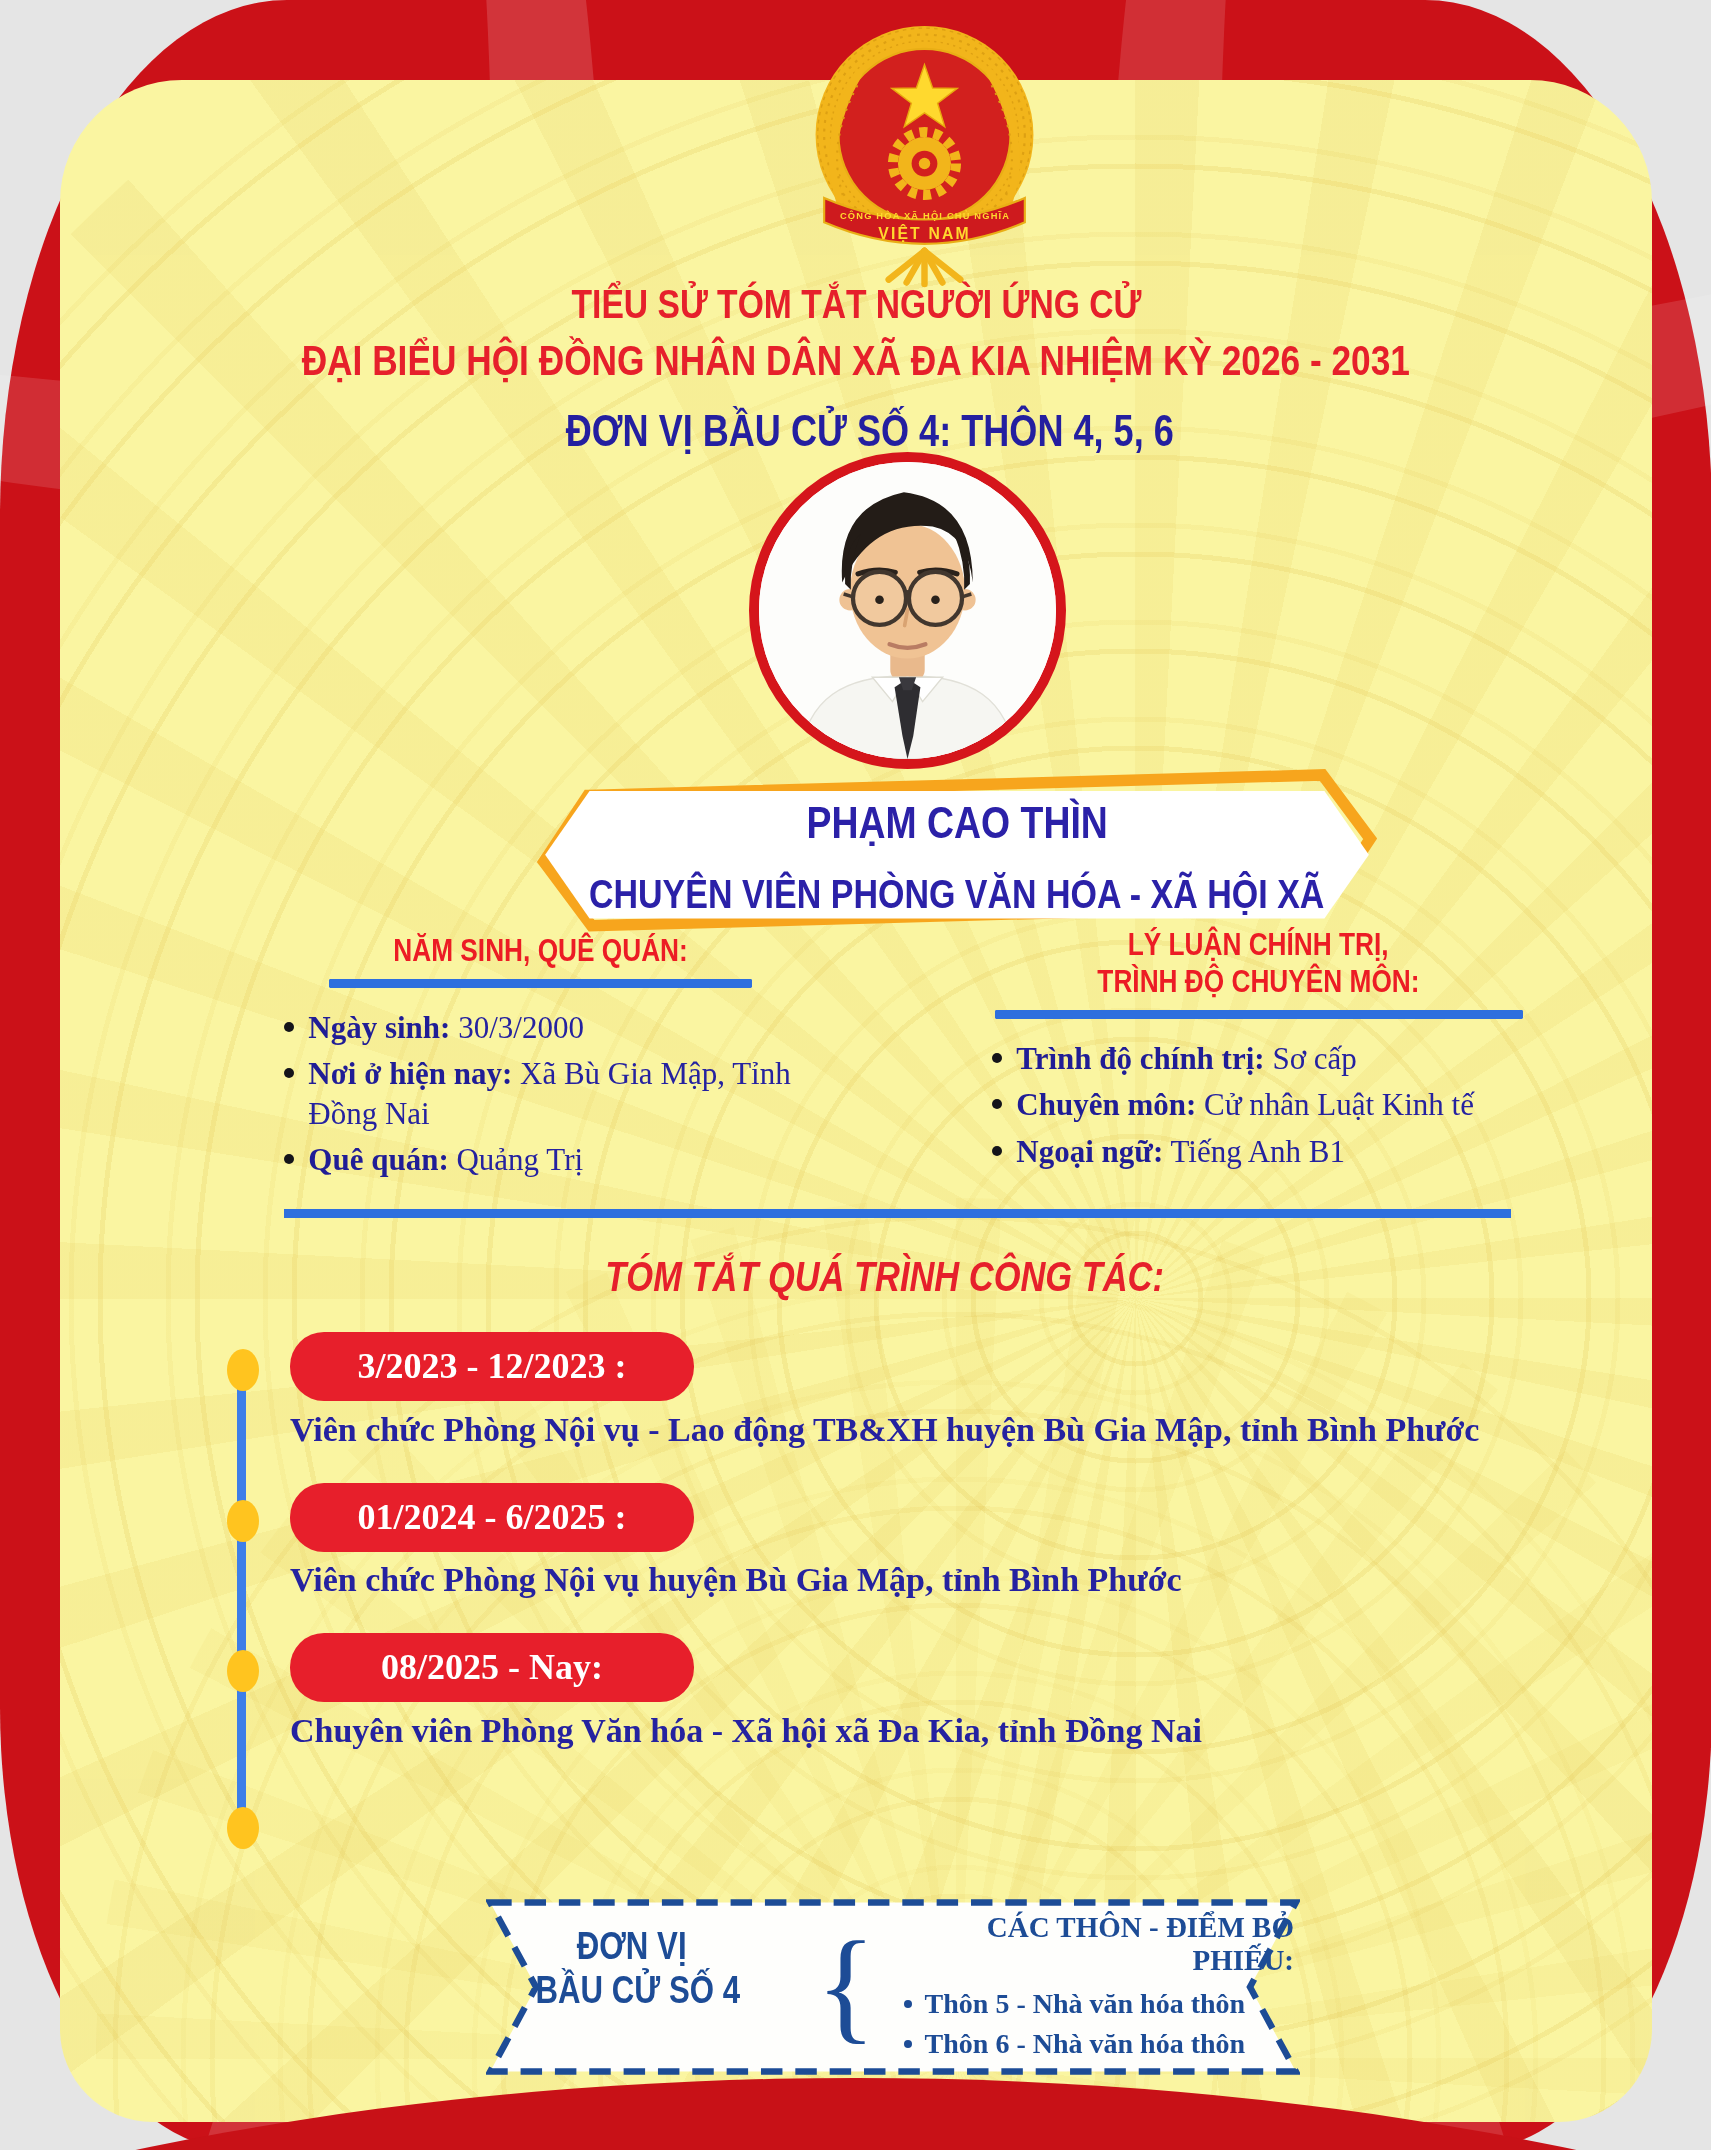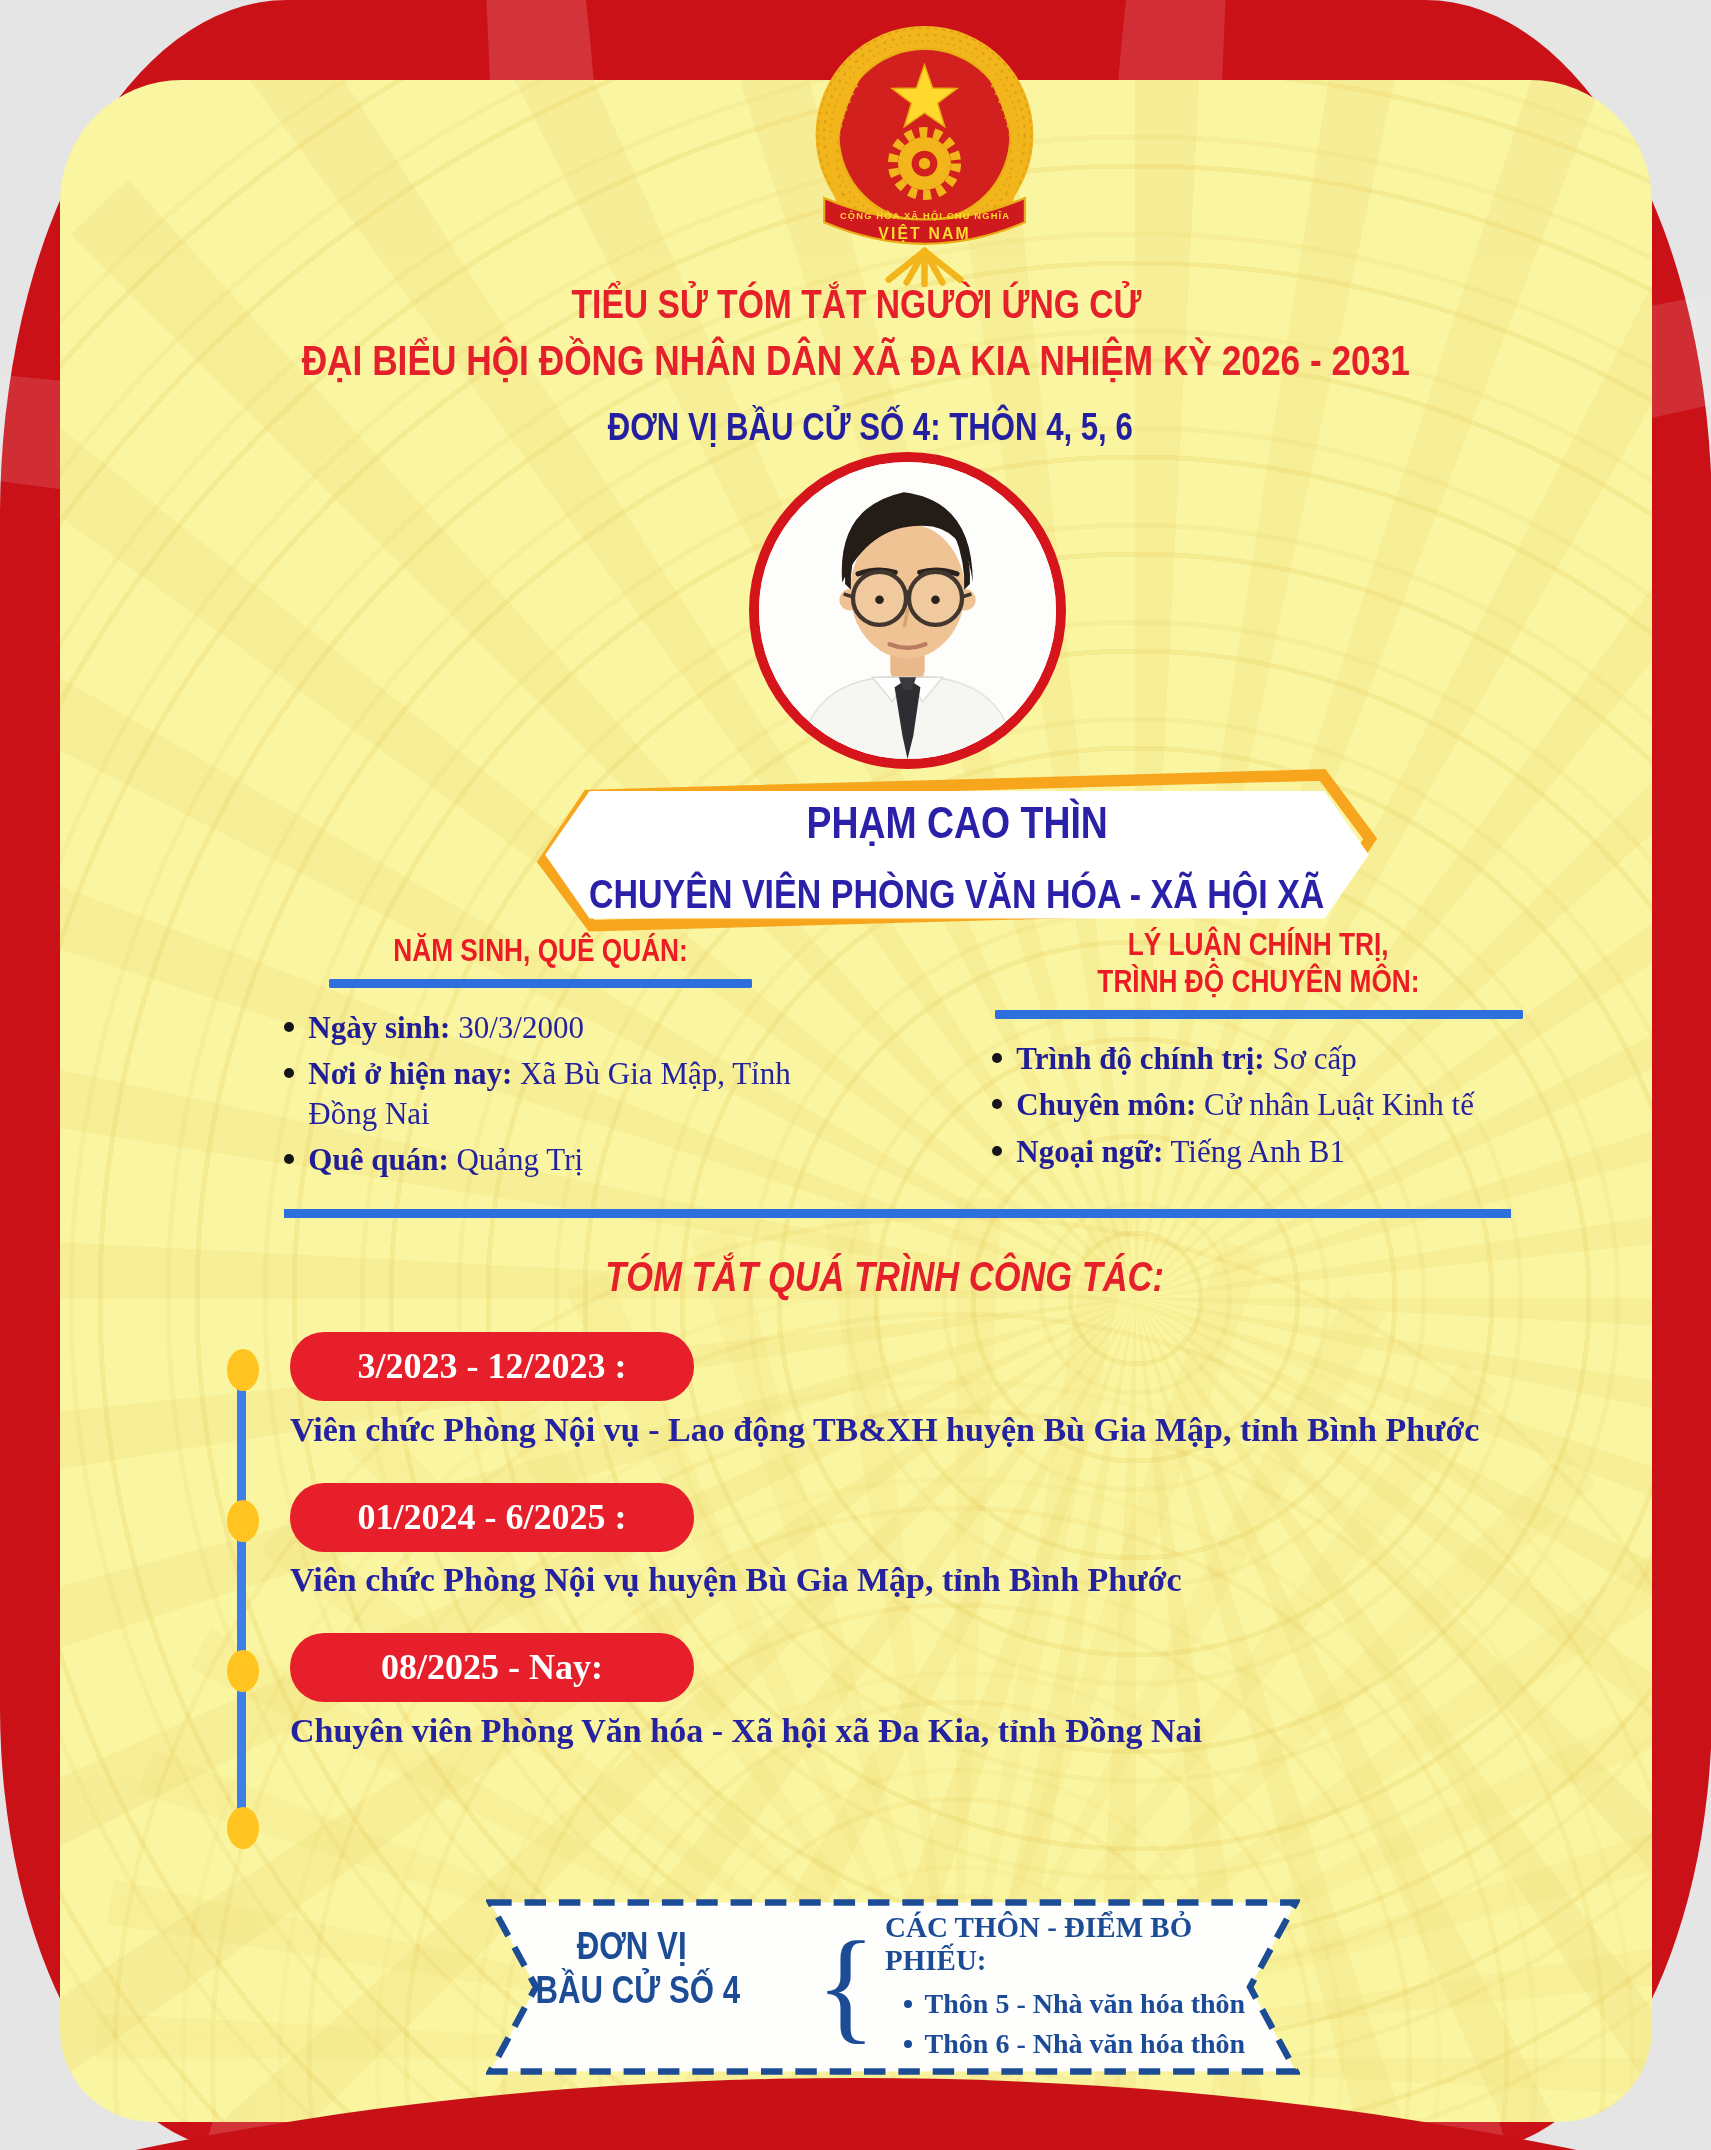--- a/index.html
+++ b/index.html
@@ -32,21 +32,21 @@
 
   
   .cond{display:inline-block;transform:scaleX(.82);transform-origin:50% 50%;
         white-space:nowrap;font-weight:700;font-family:"Liberation Sans",sans-serif;}
   .abs{position:absolute;}
   .ctr{left:0;right:0;text-align:center;}
 
   
   .t1{top:281px;font-size:41px;color:#E6202B;}
   .t2{top:336px;font-size:43px;color:#E6202B;}
-  .t3{top:406px;font-size:38px;color:#241FA0;padding-left:28px;}
+  .t3{top:406px;font-size:44px;color:#241FA0;padding-left:28px;}
 
   
   .photo{position:absolute;left:749px;top:452px;width:297px;height:297px;background:#fff;
          border:10px solid #D5151B;border-radius:50%;overflow:hidden;}
 
   
   .banner{position:absolute;left:545px;top:778px;width:824px;height:154px;}
   .banner svg{overflow:visible;display:block;}
   .banner-text{position:absolute;inset:0;display:flex;flex-direction:column;
                align-items:center;justify-content:center;gap:24px;padding-top:4.3px;}
@@ -83,21 +83,21 @@
   .desc{position:absolute;left:290px;width:1283px;font-family:"Liberation Serif",serif;
         font-weight:700;font-size:34px;color:#2522A0;white-space:nowrap;}
 
   
   .ubox{position:absolute;left:486px;top:1899px;width:814px;height:176px;}
   .unit-title{position:absolute;left:510px;top:1924px;width:244px;text-align:center;
               color:#1D4C96;font-size:39px;line-height:44px;}
   .brace{position:absolute;left:816px;top:1901px;font-family:"Liberation Serif",serif;
          font-size:125px;line-height:168px;color:#1D4C96;font-weight:400;}
   .polling{position:absolute;left:885px;top:1911px;width:409px;}
-  .poll-h{text-align:left;font-family:"Liberation Serif",serif;font-weight:700;
+  .poll-h{text-align:right;font-family:"Liberation Serif",serif;font-weight:700;
           font-size:29px;color:#1D4C96;}
   .poll-items{margin-top:7.2px;}
   .poll-item{display:flex;align-items:center;height:40px;}
   .poll-item .pdot{flex:0 0 8px;width:8px;height:8px;border-radius:50%;background:#1D4C96;
                    margin:0 13px 0 18.6px;}
   .poll-item .ptxt{font-family:"Liberation Serif",serif;font-weight:700;font-size:28px;color:#1D4C96;}
 </style>
 </head>
 <body>
 

